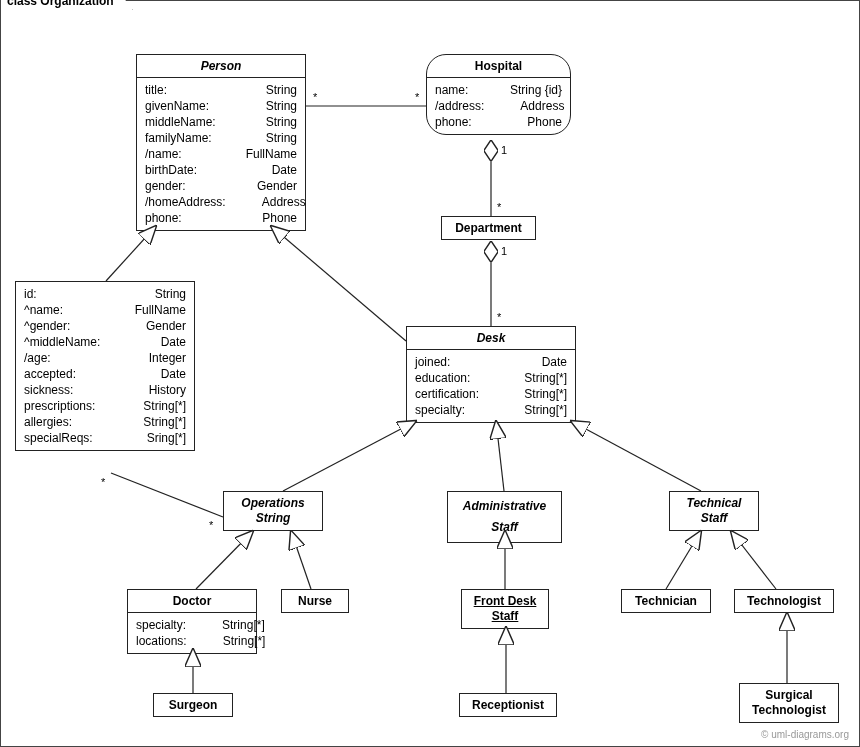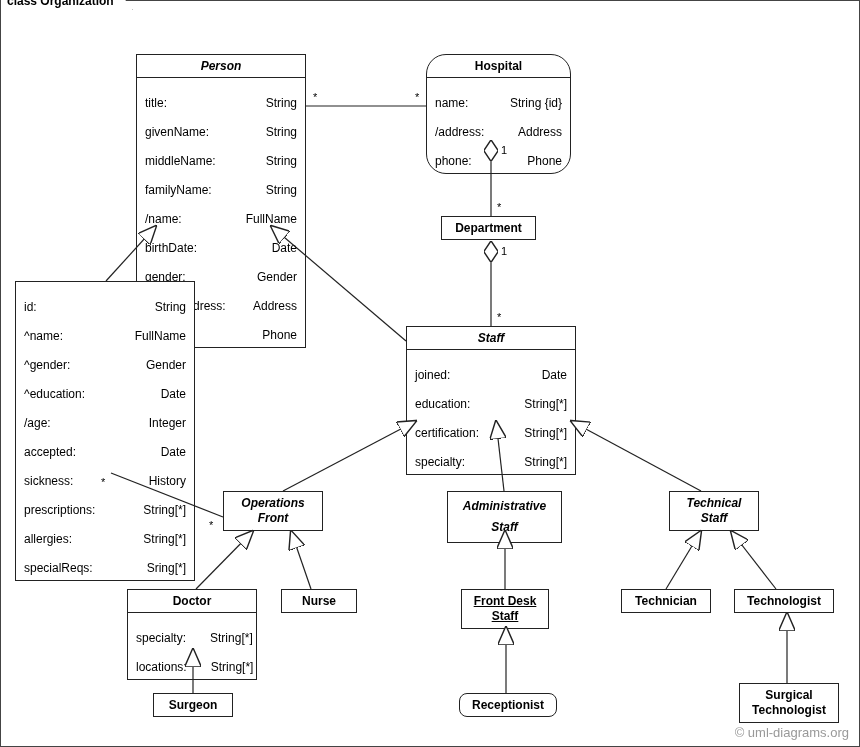--- a/index.html
+++ b/index.html
@@ -42,35 +42,34 @@
     border-bottom: 1.2px solid #222;
   }
   .class-title.italic { font-style: italic; }
   .class-title.nobottom { border-bottom: none; }
   .attrs {
     padding: 4px 8px;
   }
   .attr-row {
     display: flex;
     justify-content: space-between;
-    gap: 24px;
+    gap: 36px;
     line-height: 16px;
-    margin-top: 13px;
   }
   svg.overlay {
     position: absolute;
     top: 0; left: 0;
     width: 860px; height: 747px;
     pointer-events: none;
   }
   .watermark {
     position: absolute;
     right: 10px;
     bottom: 6px;
-    font-size: 13px;
+    font-size: 10px;
     color: #999;
   }
 </style>
 </head>
 <body>
 
 <div class="frame">
   <div class="frame-tab">class Organization</div>
 
   <div class="class-box" style="left:135px; top:53px; width:170px;">
@@ -145,21 +144,21 @@
         </div>
         <div class="attr-row">
           <span>^name:</span>
           <span>FullName</span>
         </div>
         <div class="attr-row">
           <span>^gender:</span>
           <span>Gender</span>
         </div>
         <div class="attr-row">
-          <span>^education:</span>
+          <span>^middleName:</span>
           <span>Date</span>
         </div>
         <div class="attr-row">
           <span>/age:</span>
           <span>Integer</span>
         </div>
         <div class="attr-row">
           <span>accepted:</span>
           <span>Date</span>
         </div>
@@ -176,21 +175,21 @@
           <span>String[*]</span>
         </div>
         <div class="attr-row">
           <span>specialReqs:</span>
           <span>Sring[*]</span>
         </div>
       </div>
   </div>
 
   <div class="class-box" style="left:405px; top:325px; width:170px;">
-    <div class="class-title italic">Staff</div>
+    <div class="class-title italic">Desk</div>
     <div class="attrs" id="attrs-staff">
         <div class="attr-row">
           <span>joined:</span>
           <span>Date</span>
         </div>
         <div class="attr-row">
           <span>education:</span>
           <span>String[*]</span>
         </div>
         <div class="attr-row">
@@ -199,21 +198,21 @@
         </div>
         <div class="attr-row">
           <span>specialty:</span>
           <span>String[*]</span>
         </div>
       </div>
   </div>
 
   <div class="class-box" style="left:222px; top:490px; width:100px;">
     <div class="class-title italic nobottom" style="line-height:15px;">
-      <span>Operations Front</span>
+      <span>Operations String</span>
     </div>
   </div>
 
   <div class="class-box" style="left:446px; top:490px; width:115px;">
     <div class="class-title italic nobottom" style="line-height:21px;">
       <span>Administrative Staff</span>
     </div>
   </div>
 
   <div class="class-box" style="left:668px; top:490px; width:90px;">
@@ -229,21 +228,21 @@
           <span>specialty:</span>
           <span>String[*]</span>
         </div>
         <div class="attr-row">
           <span>locations:</span>
           <span>String[*]</span>
         </div>
       </div>
   </div>
 
-  <div class="class-box" style="left:280px; top:588px; width:76px;">
+  <div class="class-box" style="left:280px; top:588px; width:68px;">
     <div class="class-title nobottom">Nurse</div>
   </div>
 
   <div class="class-box" style="left:460px; top:588px; width:88px;text-decoration:underline;">
     <div class="class-title nobottom" style="line-height:15px;">
       <span>Front Desk Staff</span>
     </div>
   </div>
 
   <div class="class-box" style="left:620px; top:588px; width:90px;">
@@ -251,21 +250,21 @@
   </div>
 
   <div class="class-box" style="left:733px; top:588px; width:100px;">
     <div class="class-title nobottom">Technologist</div>
   </div>
 
   <div class="class-box" style="left:152px; top:692px; width:80px;">
     <div class="class-title nobottom">Surgeon</div>
   </div>
 
-  <div class="class-box" style="left:458px; top:692px; width:98px;border-radius:8px;">
+  <div class="class-box" style="left:458px; top:692px; width:98px;">
     <div class="class-title nobottom">Receptionist</div>
   </div>
 
   <div class="class-box" style="left:738px; top:682px; width:100px;">
     <div class="class-title nobottom" style="line-height:15px;">
       <span>Surgical Technologist</span>
     </div>
   </div>
 
   <svg class="overlay">

